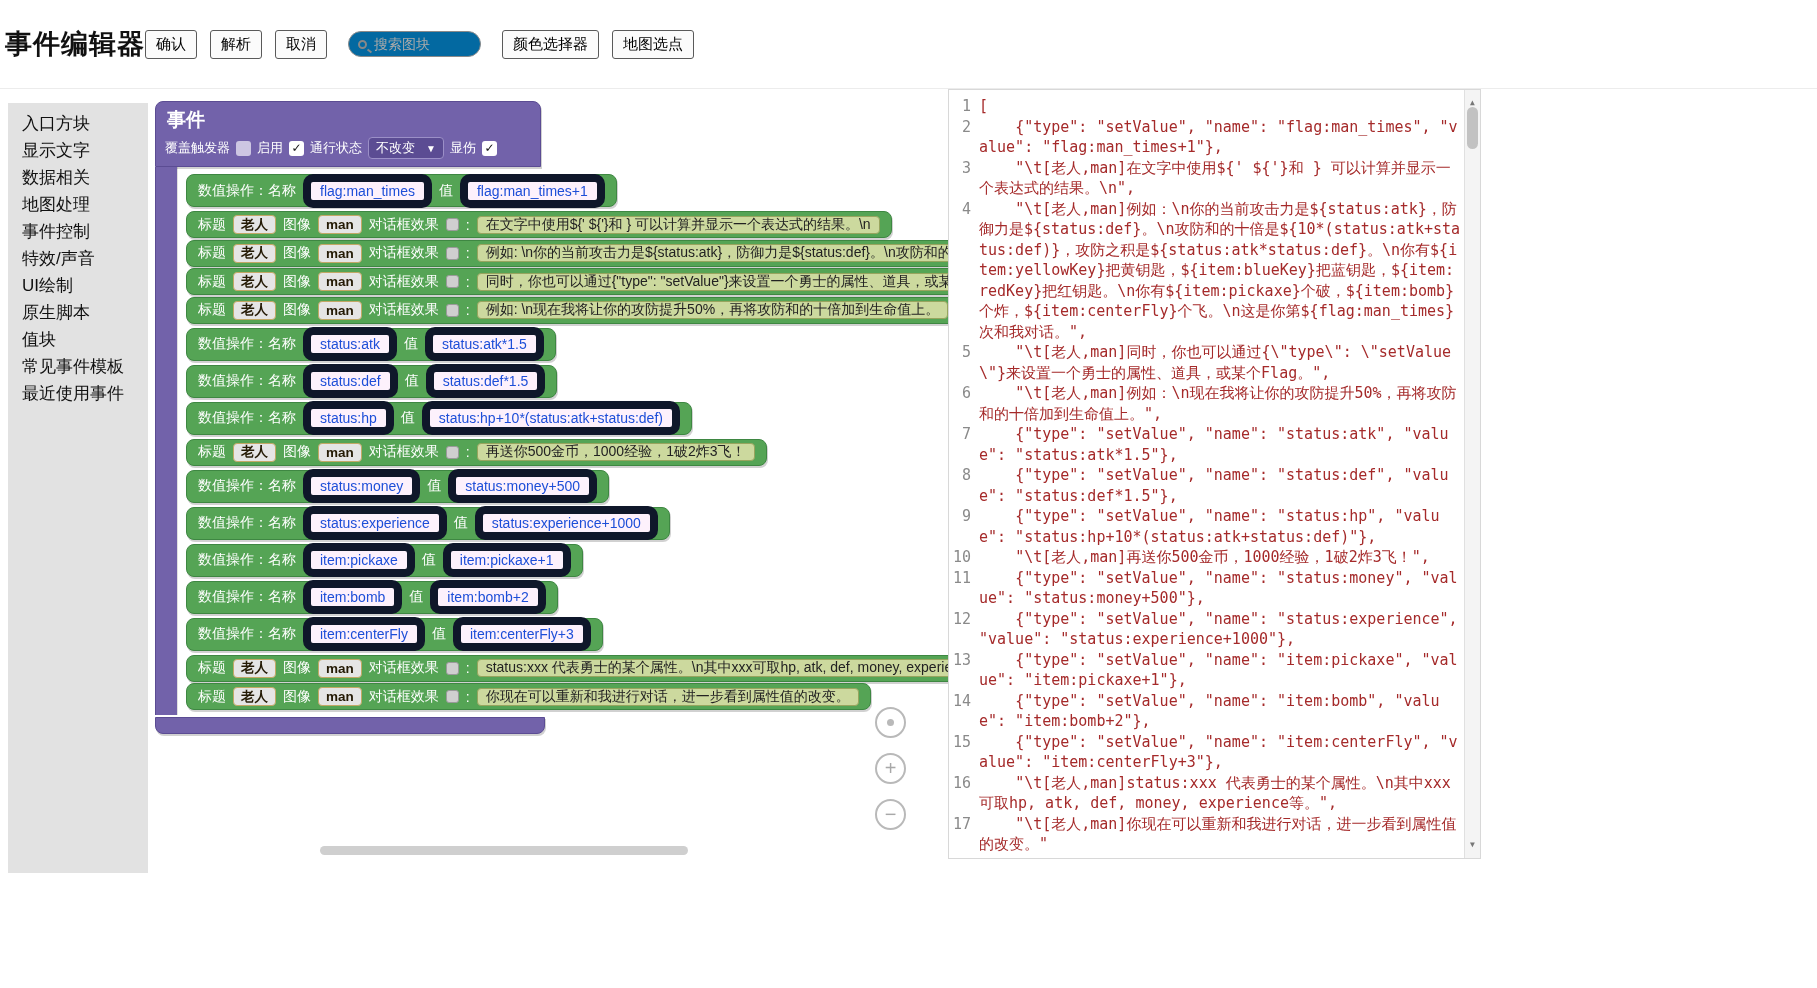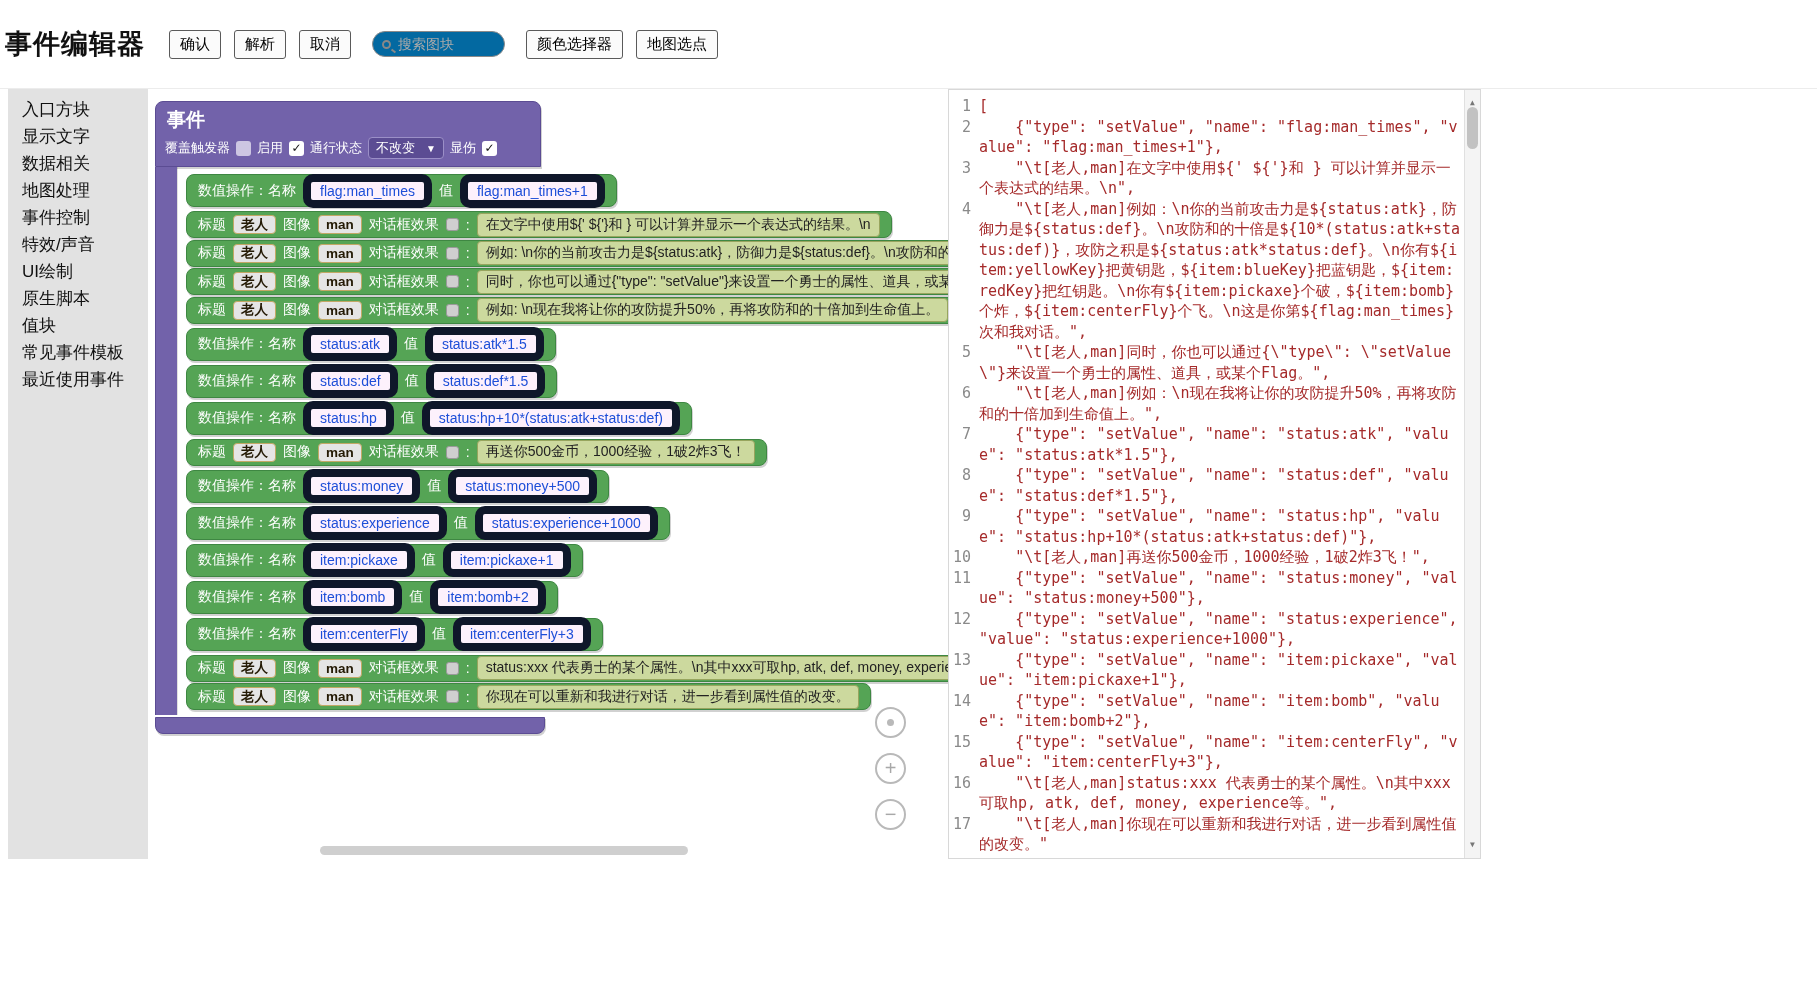--- a/index.html
+++ b/index.html
@@ -9,34 +9,34 @@
   }
   *{box-sizing:border-box}
   html,body{margin:0;padding:0}
   body{width:1817px;height:988px;position:relative;overflow:hidden;background:#fff;
        font-family:"Liberation Sans","DejaVu Sans",sans-serif;color:#111}
 
   
   .topbar{position:absolute;left:0;top:0;width:100%;height:88px;background:#fff;
           display:flex;align-items:center}
   .topbar h1{margin:0 0 0 5px;font-size:27px;font-weight:700;letter-spacing:1px}
-  .tb-group{display:flex;align-items:center;margin-left:24px;gap:13px}
+  .tb-group{display:flex;align-items:center;gap:13px}
   .tb-btn{border:1px solid #5a5a5a;background:#fbfbfb;border-radius:3px;
           padding:4px 10px;font-size:15px;font-family:inherit;cursor:pointer;color:#000}
   .search{display:flex;align-items:center;border:1px solid #8a8a8a;border-radius:13px;
           height:26px;width:133px;padding:0 9px;background:#0369a1;margin:0 8px;gap:5px}
   .mag{width:9px;height:9px;border:2px solid #888;border-radius:50%;position:relative;flex:0 0 auto}
   .mag::after{content:"";position:absolute;width:5px;height:2px;background:#888;
               transform:rotate(40deg);left:7px;top:8px}
   .search input{border:none;outline:none;width:100%;font-size:14px;font-family:inherit;background:transparent}
   .search input::placeholder{color:#a9a9a9}
 
   
   .content{position:absolute;left:0;top:88px;width:100%;height:770px;border-top:1px solid #ececec}
-  .sidebar{position:absolute;left:8px;top:0;width:140px;height:770px;background:#e2e2e2;
+  .sidebar{position:absolute;left:8px;top:14px;width:140px;height:770px;background:#e2e2e2;
            padding-top:7px}
   .sidebar-item{font-size:17px;line-height:27px;padding:0 0 0 14px;color:#101010;cursor:pointer;white-space:nowrap}
 
   .canvas{position:absolute;left:148px;top:0;width:800px;height:770px;background:#fff;overflow:hidden}
 
   
   .event-block{position:absolute;left:7px;top:12px}
   .event-head{width:386px;background:var(--purple);border:1px solid var(--purple-dark);
               border-radius:8px 8px 0 0;color:#fff;box-shadow:1px 2px 0 rgba(0,0,0,.18)}
   .event-title{padding:5px 11px 0;font-size:19px;font-weight:700}
@@ -60,21 +60,21 @@
              border:1px solid var(--green-border);box-shadow:1px 2px 0 rgba(0,0,0,.18);cursor:grab}
   .block-row.sv{height:33px;margin:4px 0}
   .block-row.tx{height:27px;margin:1.5px 0}
   .lbl{color:#fff}
   .pill{display:inline-flex;align-items:center;white-space:pre;cursor:text}
   .pill.magenta{background:#fdf1fc;border:8px solid #0f172a;border-radius:10px;padding:1px 9px;
                 color:#1d4ed8;font-weight:400;font-size:14px}
   .pill.tan{background:#e5e5e5;border:1px solid #c2a865;border-radius:4px;padding:0 7px;
             color:#241a05;font-weight:700;font-size:13.5px;height:19px}
   .pill.olive{background:#ccd99e;border:1px solid #97a55e;border-radius:4px;padding:1px 8px;
-              color:#222;font-size:14px;height:24px}
+              color:#222;font-size:14px;height:18px}
   .mini-cb{width:13px;height:13px;background:#cfcfcf;border:1px solid #9a9a9a;border-radius:3px;cursor:pointer}
 
   
   .zoom{position:absolute;left:727px;top:618px;display:flex;flex-direction:column;gap:15px}
   .zbtn{width:31px;height:31px;border:2px solid #b9b9b9;border-radius:50%;color:#a8a8a8;
         display:flex;align-items:center;justify-content:center;font-size:20px;background:#fff;cursor:pointer}
   .zbtn.target::after{content:"";width:7px;height:7px;border-radius:50%;background:#b9b9b9}
   .h-scrollbar{position:absolute;left:172px;top:757px;width:368px;height:9px;background:#cfcfcf;
                border-radius:5px;cursor:pointer}
 

